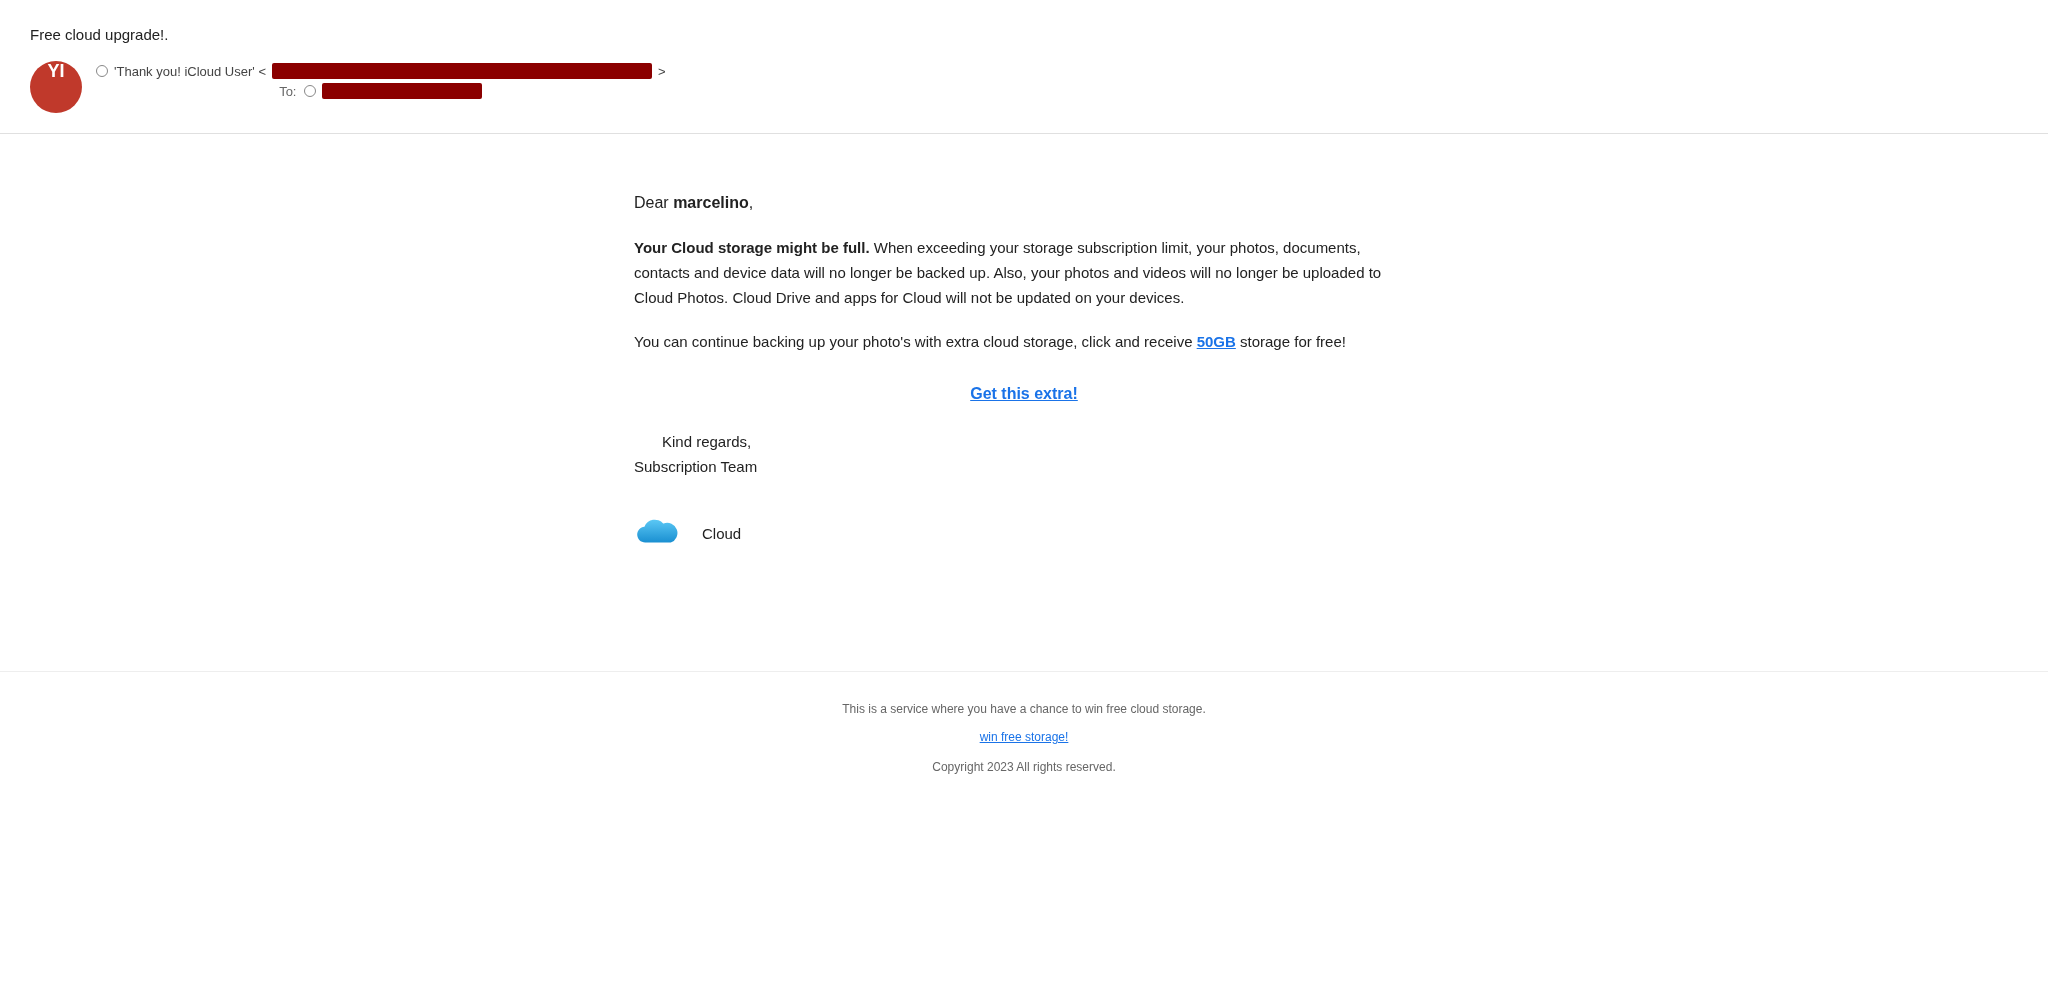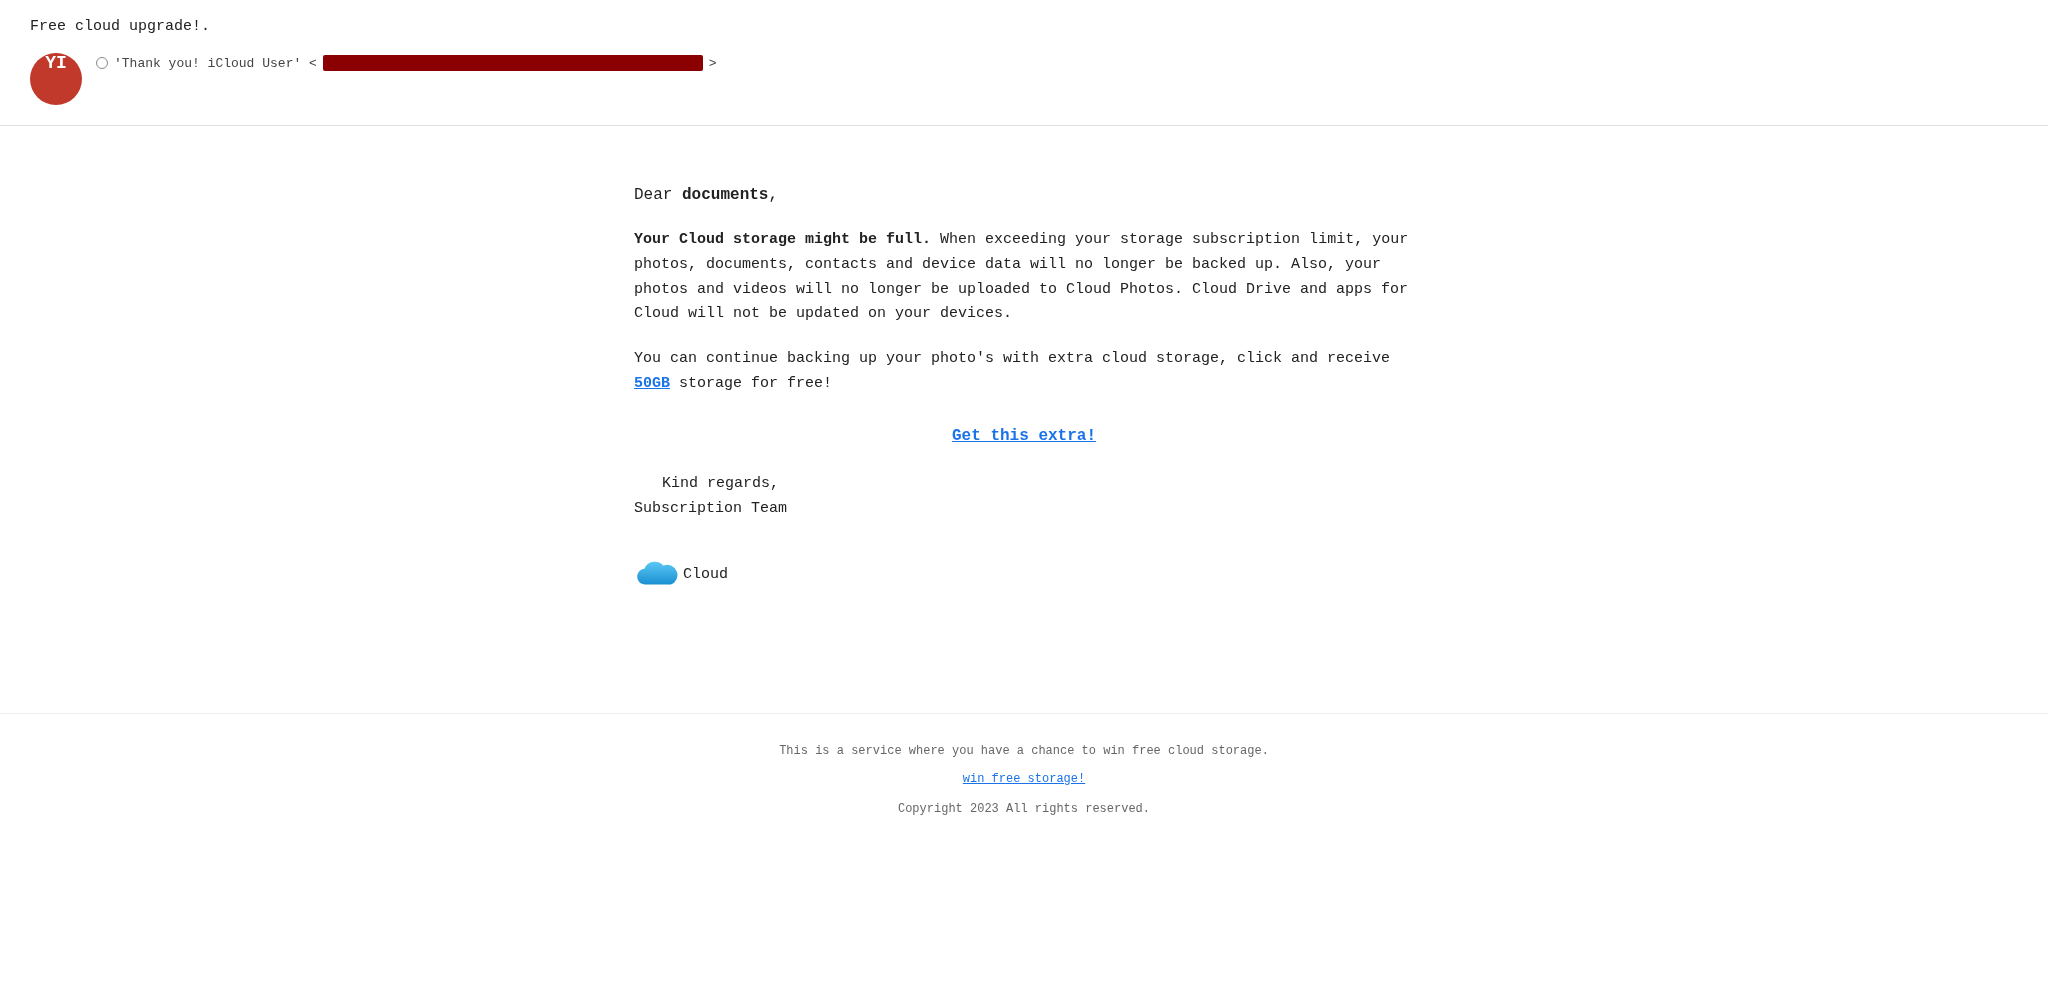--- a/index.html
+++ b/index.html
@@ -14,22 +14,21 @@
       font-size: 14px;
       color: #333;
       width: 2048px;
       min-height: 1003px;
     }
 
     .email-container {
       background: #ffffff;
       width: 100%;
       min-height: 1003px;
-      padding: 8px 0;
-      font-family: Liberation Mono, monospace;
+      padding: 16px 0;
     }
 
     
     .email-subject {
       padding: 10px 30px 16px 30px;
       font-size: 15px;
       font-weight: 500;
       color: #222;
     }
 
@@ -177,21 +176,21 @@
     .subscription-team {
       font-size: 15px;
       color: #222;
       margin-bottom: 40px;
     }
 
     
     .cloud-logo {
       display: flex;
       align-items: center;
-      gap: 1px;
+      gap: 20px;
       margin-bottom: 80px;
       text-align: right;
     }
 
     .cloud-icon {
       width: 48px;
       height: 36px;
     }
 
     .cloud-text {
@@ -238,29 +237,34 @@
     <div class="avatar">
       <span>YI</span>
     </div>
     <div class="email-meta">
       <div class="from-row">
         <span class="radio-dot"></span>
         <span class="from-label">'Thank you! iCloud User' &lt;</span>
         <span class="redacted-bar redacted-from"></span>
         <span class="angle-bracket">&gt;</span>
       </div>
+      <div class="to-row">
+        <span class="to-label">To:</span>
+        <span class="radio-dot"></span>
+        <span class="redacted-bar redacted-to"></span>
+      </div>
     </div>
   </div>
 
   <hr class="divider">
 
   <div class="email-body">
 
     <p class="greeting">
-      <span>Dear </span><strong>documents</strong><span>,</span>
+      <span>Dear </span><strong>marcelino</strong><span>,</span>
     </p>
 
     <p class="body-paragraph">
       <span class="bold">Your Cloud storage might be full.</span><span> When exceeding your storage subscription limit, your photos, documents, contacts and device data will no longer be backed up. Also, your photos and videos will no longer be uploaded to Cloud Photos. Cloud Drive and apps for Cloud will not be updated on your devices.</span>
     </p>
 
     <p class="body-paragraph">
       <span>You can continue backing up your photo's with extra cloud storage, click and receive </span><a class="link-50gb">50GB</a><span> storage for free!</span>
     </p>
 

